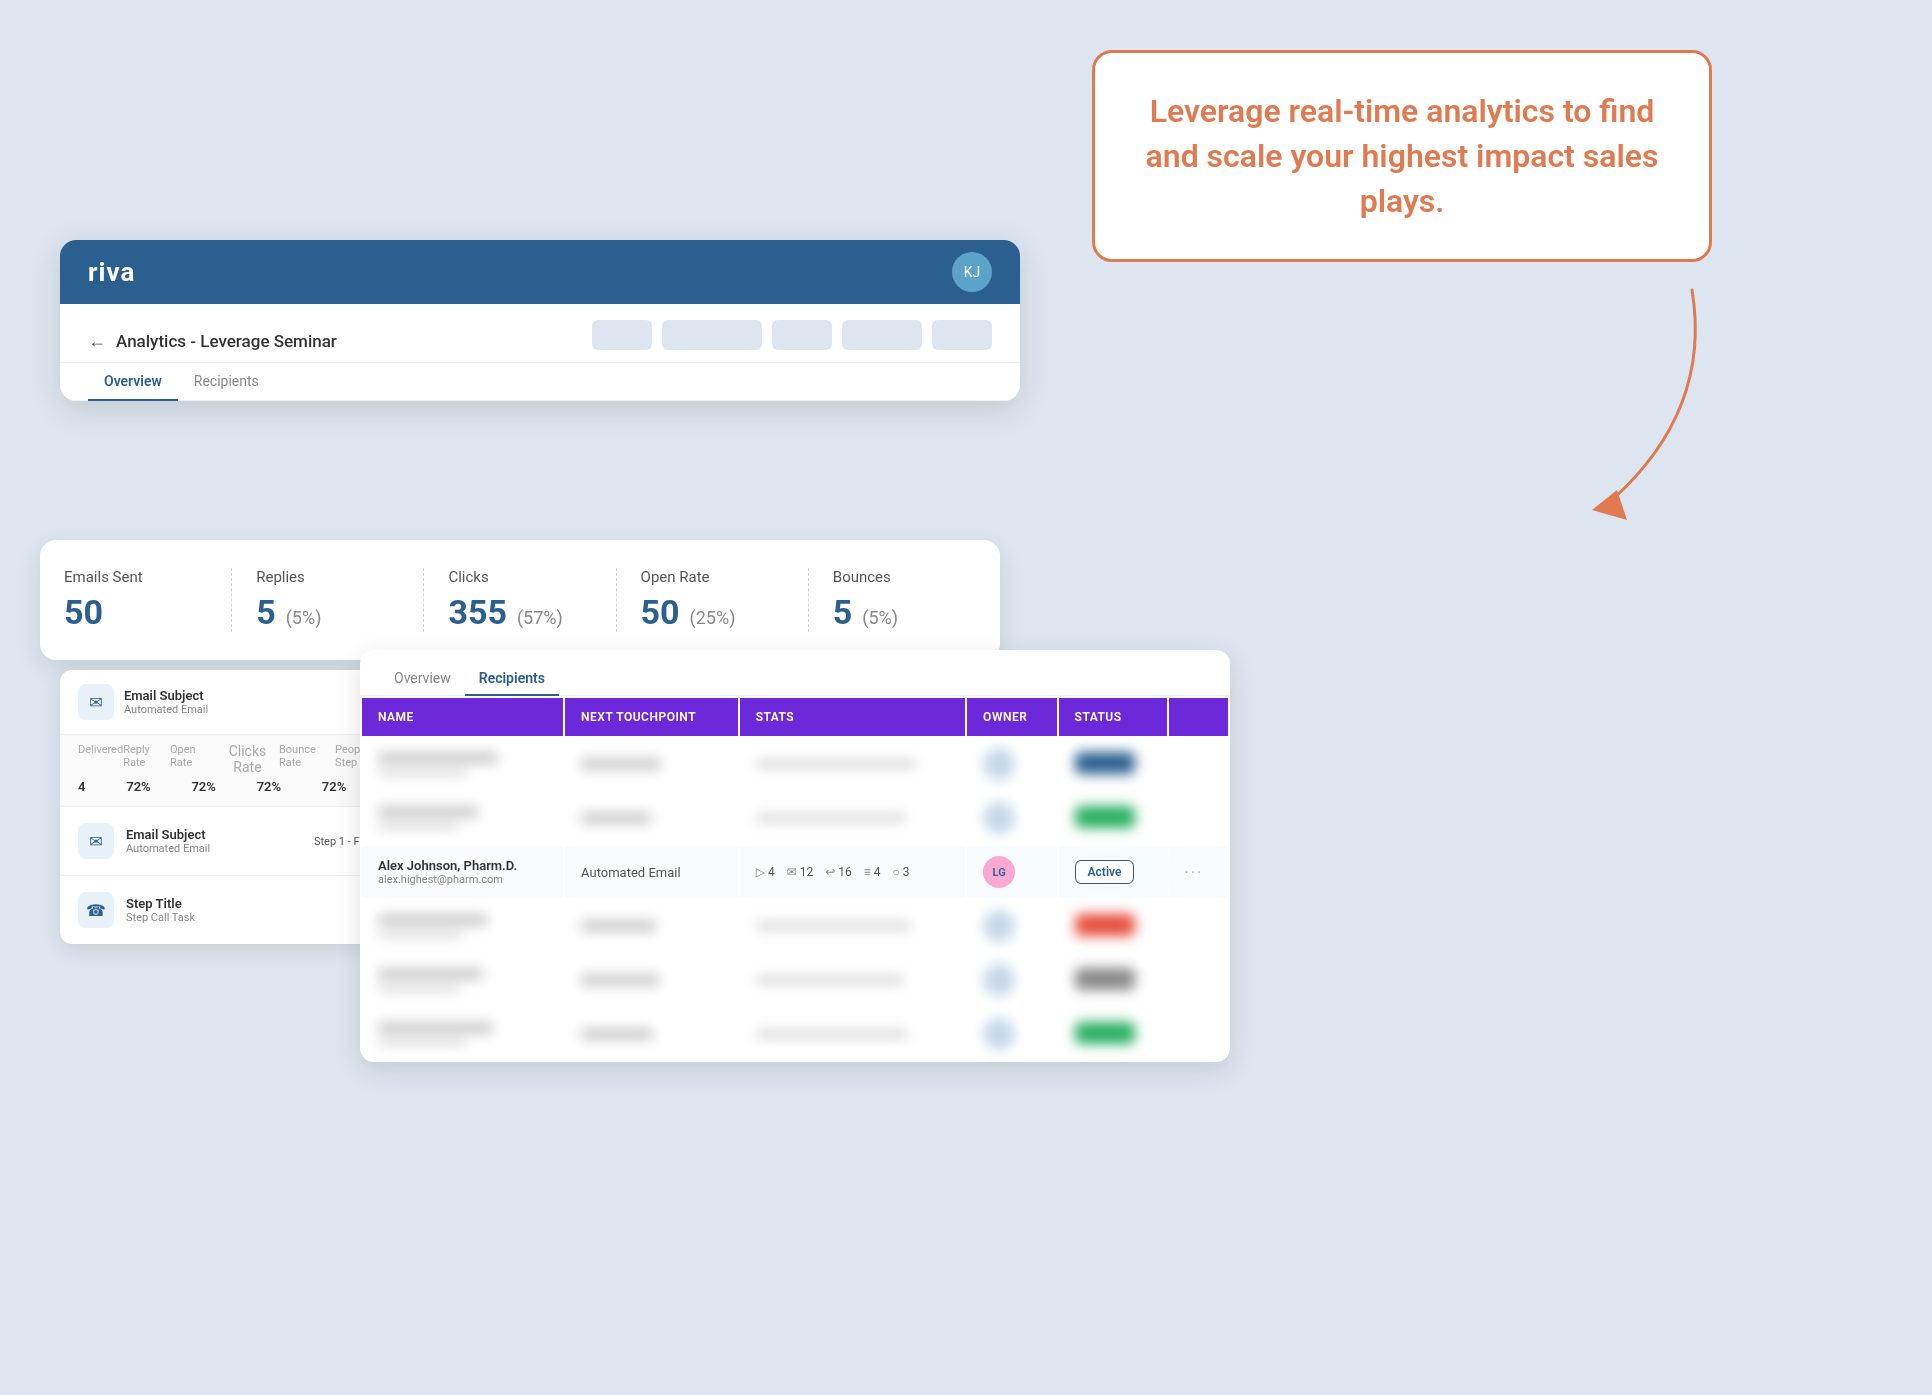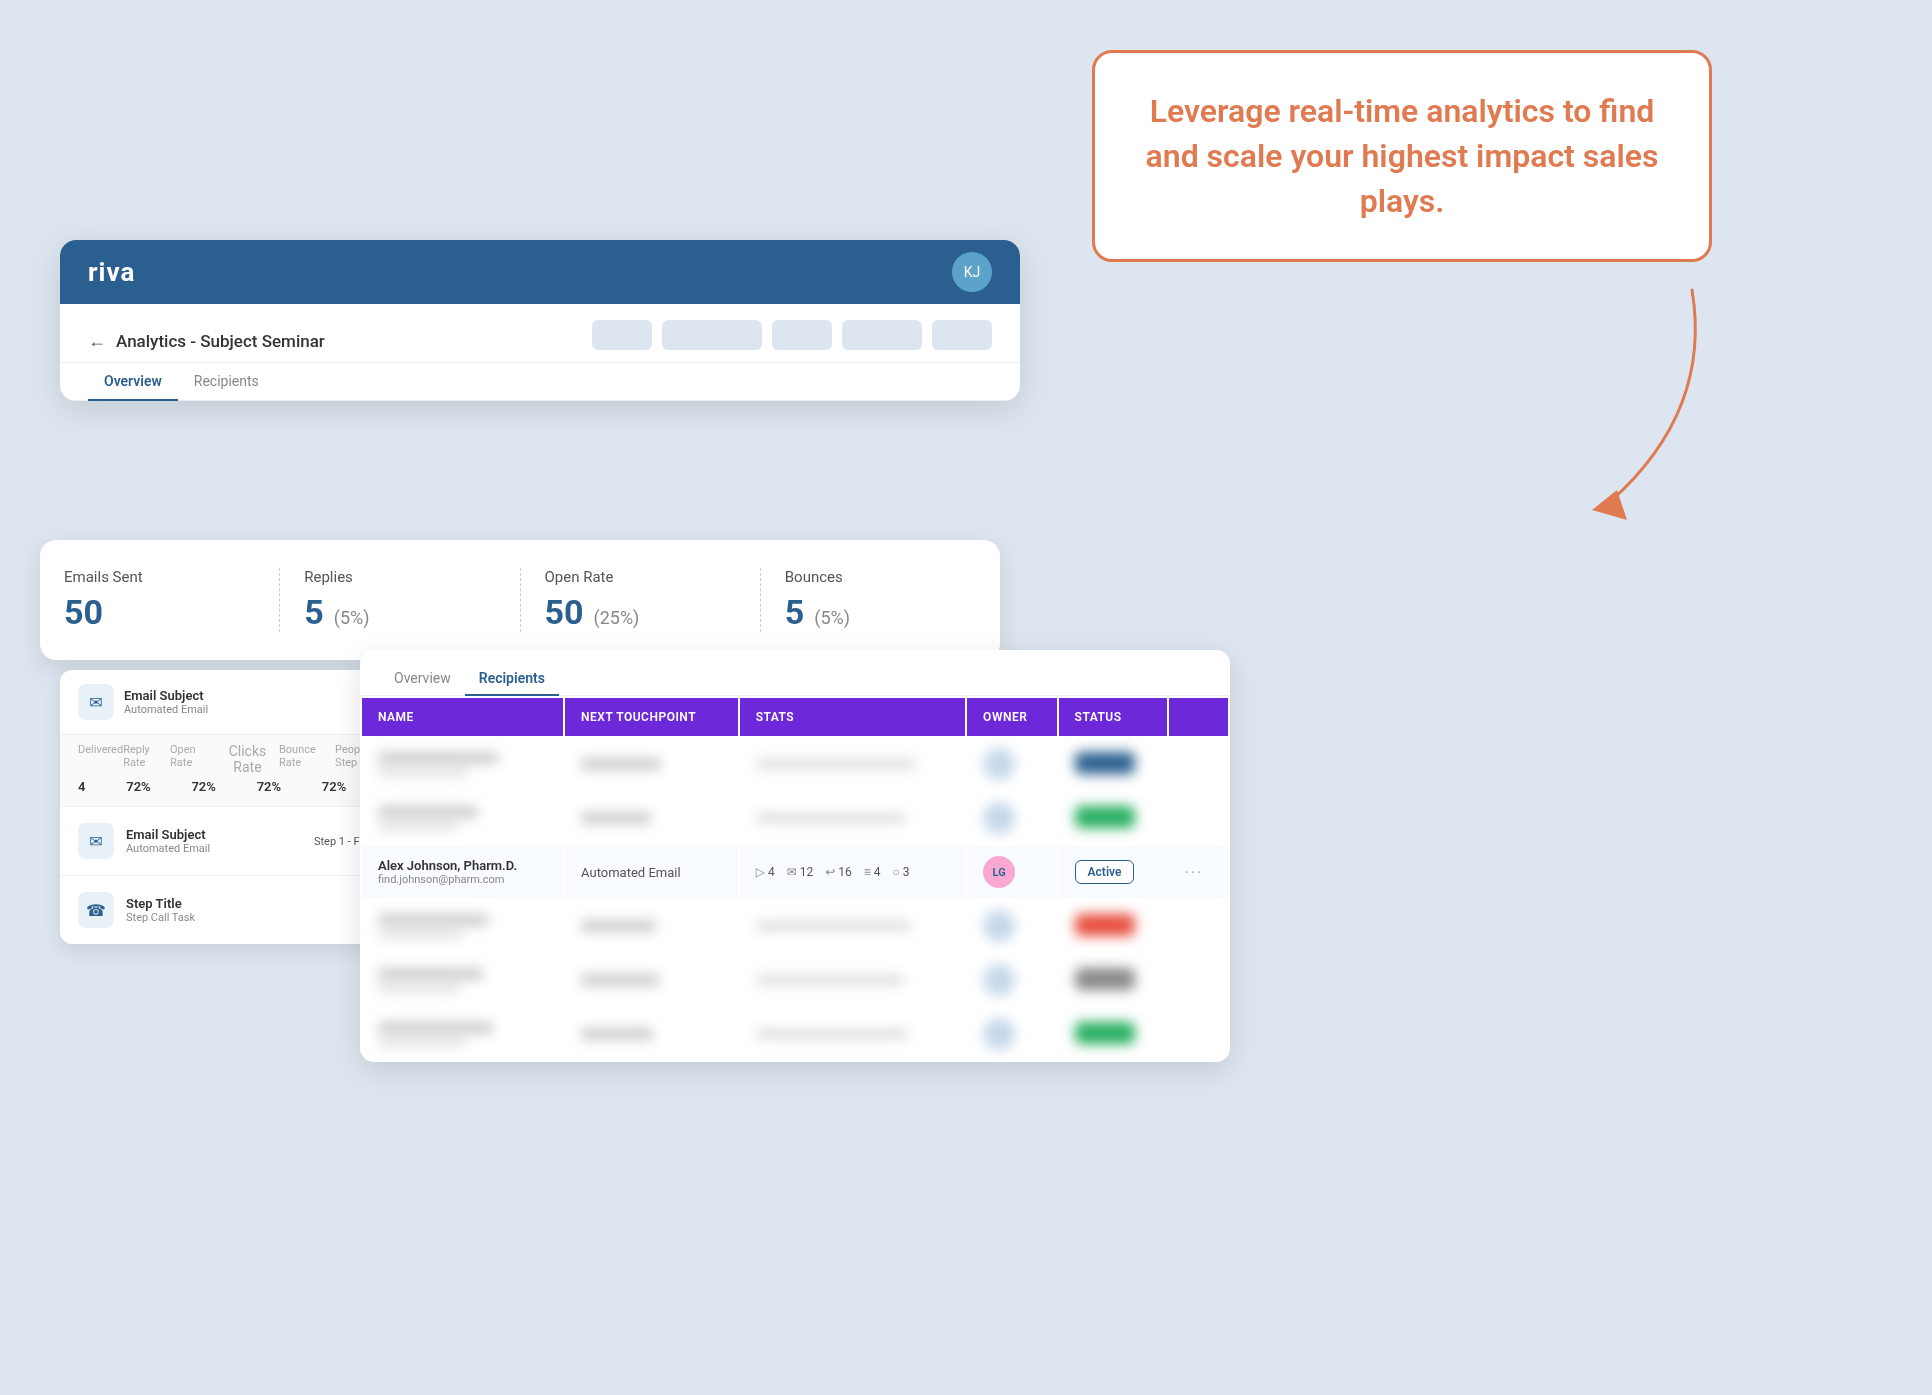--- a/index.html
+++ b/index.html
@@ -393,21 +393,21 @@
 <div class="main-card">
 
   <div class="navbar">
     <span class="navbar-logo">riva</span>
     <div class="navbar-avatar">KJ</div>
   </div>
 
   <div class="breadcrumb-area">
     <div class="breadcrumb-left">
       <span class="back-arrow">←</span>
-      <span class="breadcrumb-title">Analytics - Subject Seminar</span>
+      <span class="breadcrumb-title">Analytics - Leverage Seminar</span>
     </div>
     <div class="breadcrumb-actions">
       <button class="bc-btn w60"></button>
       <button class="bc-btn w100"></button>
       <button class="bc-btn w60"></button>
       <button class="bc-btn w80"></button>
       <button class="bc-btn w60"></button>
     </div>
   </div>
 
@@ -422,20 +422,27 @@
     <div class="stat-label">Emails Sent</div>
     <div>
       <span class="stat-value">50</span>
     </div>
   </div>
   <div class="stat-item">
     <div class="stat-label">Replies</div>
     <div>
       <span class="stat-value">5</span>
       <span class="stat-pct">(5%)</span>
+    </div>
+  </div>
+  <div class="stat-item">
+    <div class="stat-label">Clicks</div>
+    <div>
+      <span class="stat-value">355</span>
+      <span class="stat-pct">(57%)</span>
     </div>
   </div>
   <div class="stat-item">
     <div class="stat-label">Open Rate</div>
     <div>
       <span class="stat-value">50</span>
       <span class="stat-pct">(25%)</span>
     </div>
   </div>
   <div class="stat-item">
@@ -549,21 +556,21 @@
         <td>
             <div style="background:#c5d8ea;width:32px;height:32px;border-radius:50%;filter:blur(4px)"></div>
           </td>
         <td><span class="blurred-badge b2"></span></td>
         <td></td>
       </tr>
 
       <tr class="highlighted-row">
         <td>
           <div class="person-name">Alex Johnson, Pharm.D.</div>
-          <div class="person-email">find.johnson@pharm.com</div>
+          <div class="person-email">alex.highest@pharm.com</div>
         </td>
         <td>
           <span class="touchpoint-label">Automated Email</span>
         </td>
         <td>
           <div class="mini-stats">
             <span class="mini-stat">
               <span class="mini-icon">▷</span>
               <span>4</span>
             </span>

